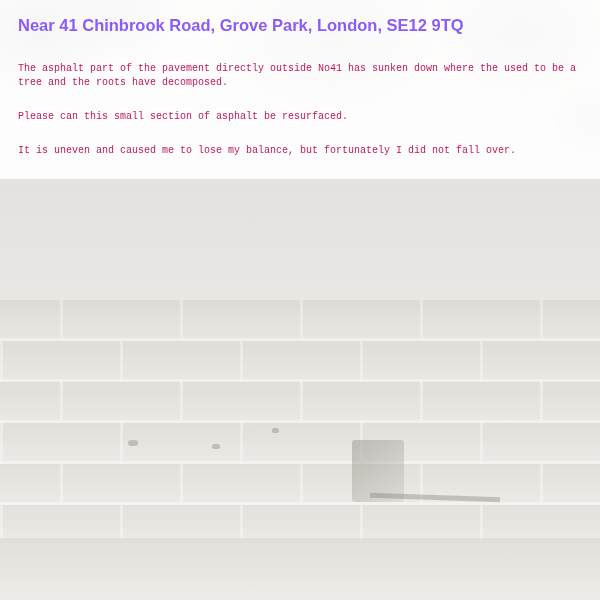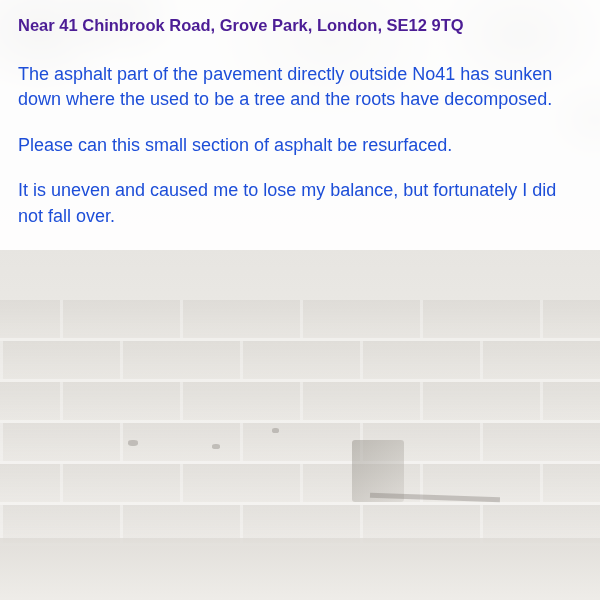--- a/index.html
+++ b/index.html
@@ -99,29 +99,30 @@
     left: 0;
     top: 0;
     width: 600px;
     background: rgba(255,255,255,0.93);
     padding: 16px 18px 18px 18px;
     box-sizing: border-box;
   }
   .report-title {
     font-size: 16.5px;
     font-weight: bold;
-    color: #4c1d95;
+    color: #8b5cf6;
     margin: 0 0 26px 0;
     line-height: 1.2;
   }
   .report-para {
-    font-size: 18px;
-    color: #1d4ed8;
+    font-size: 10px;
+    color: #be185d;
     line-height: 1.42;
     margin: 0 0 20px 0;
+    font-family: Liberation Mono, monospace;
   }
   .report-para:last-child {
     margin-bottom: 2px;
   }
 </style>
 </head>
 <body>
 
 <div id="report-card">
 

